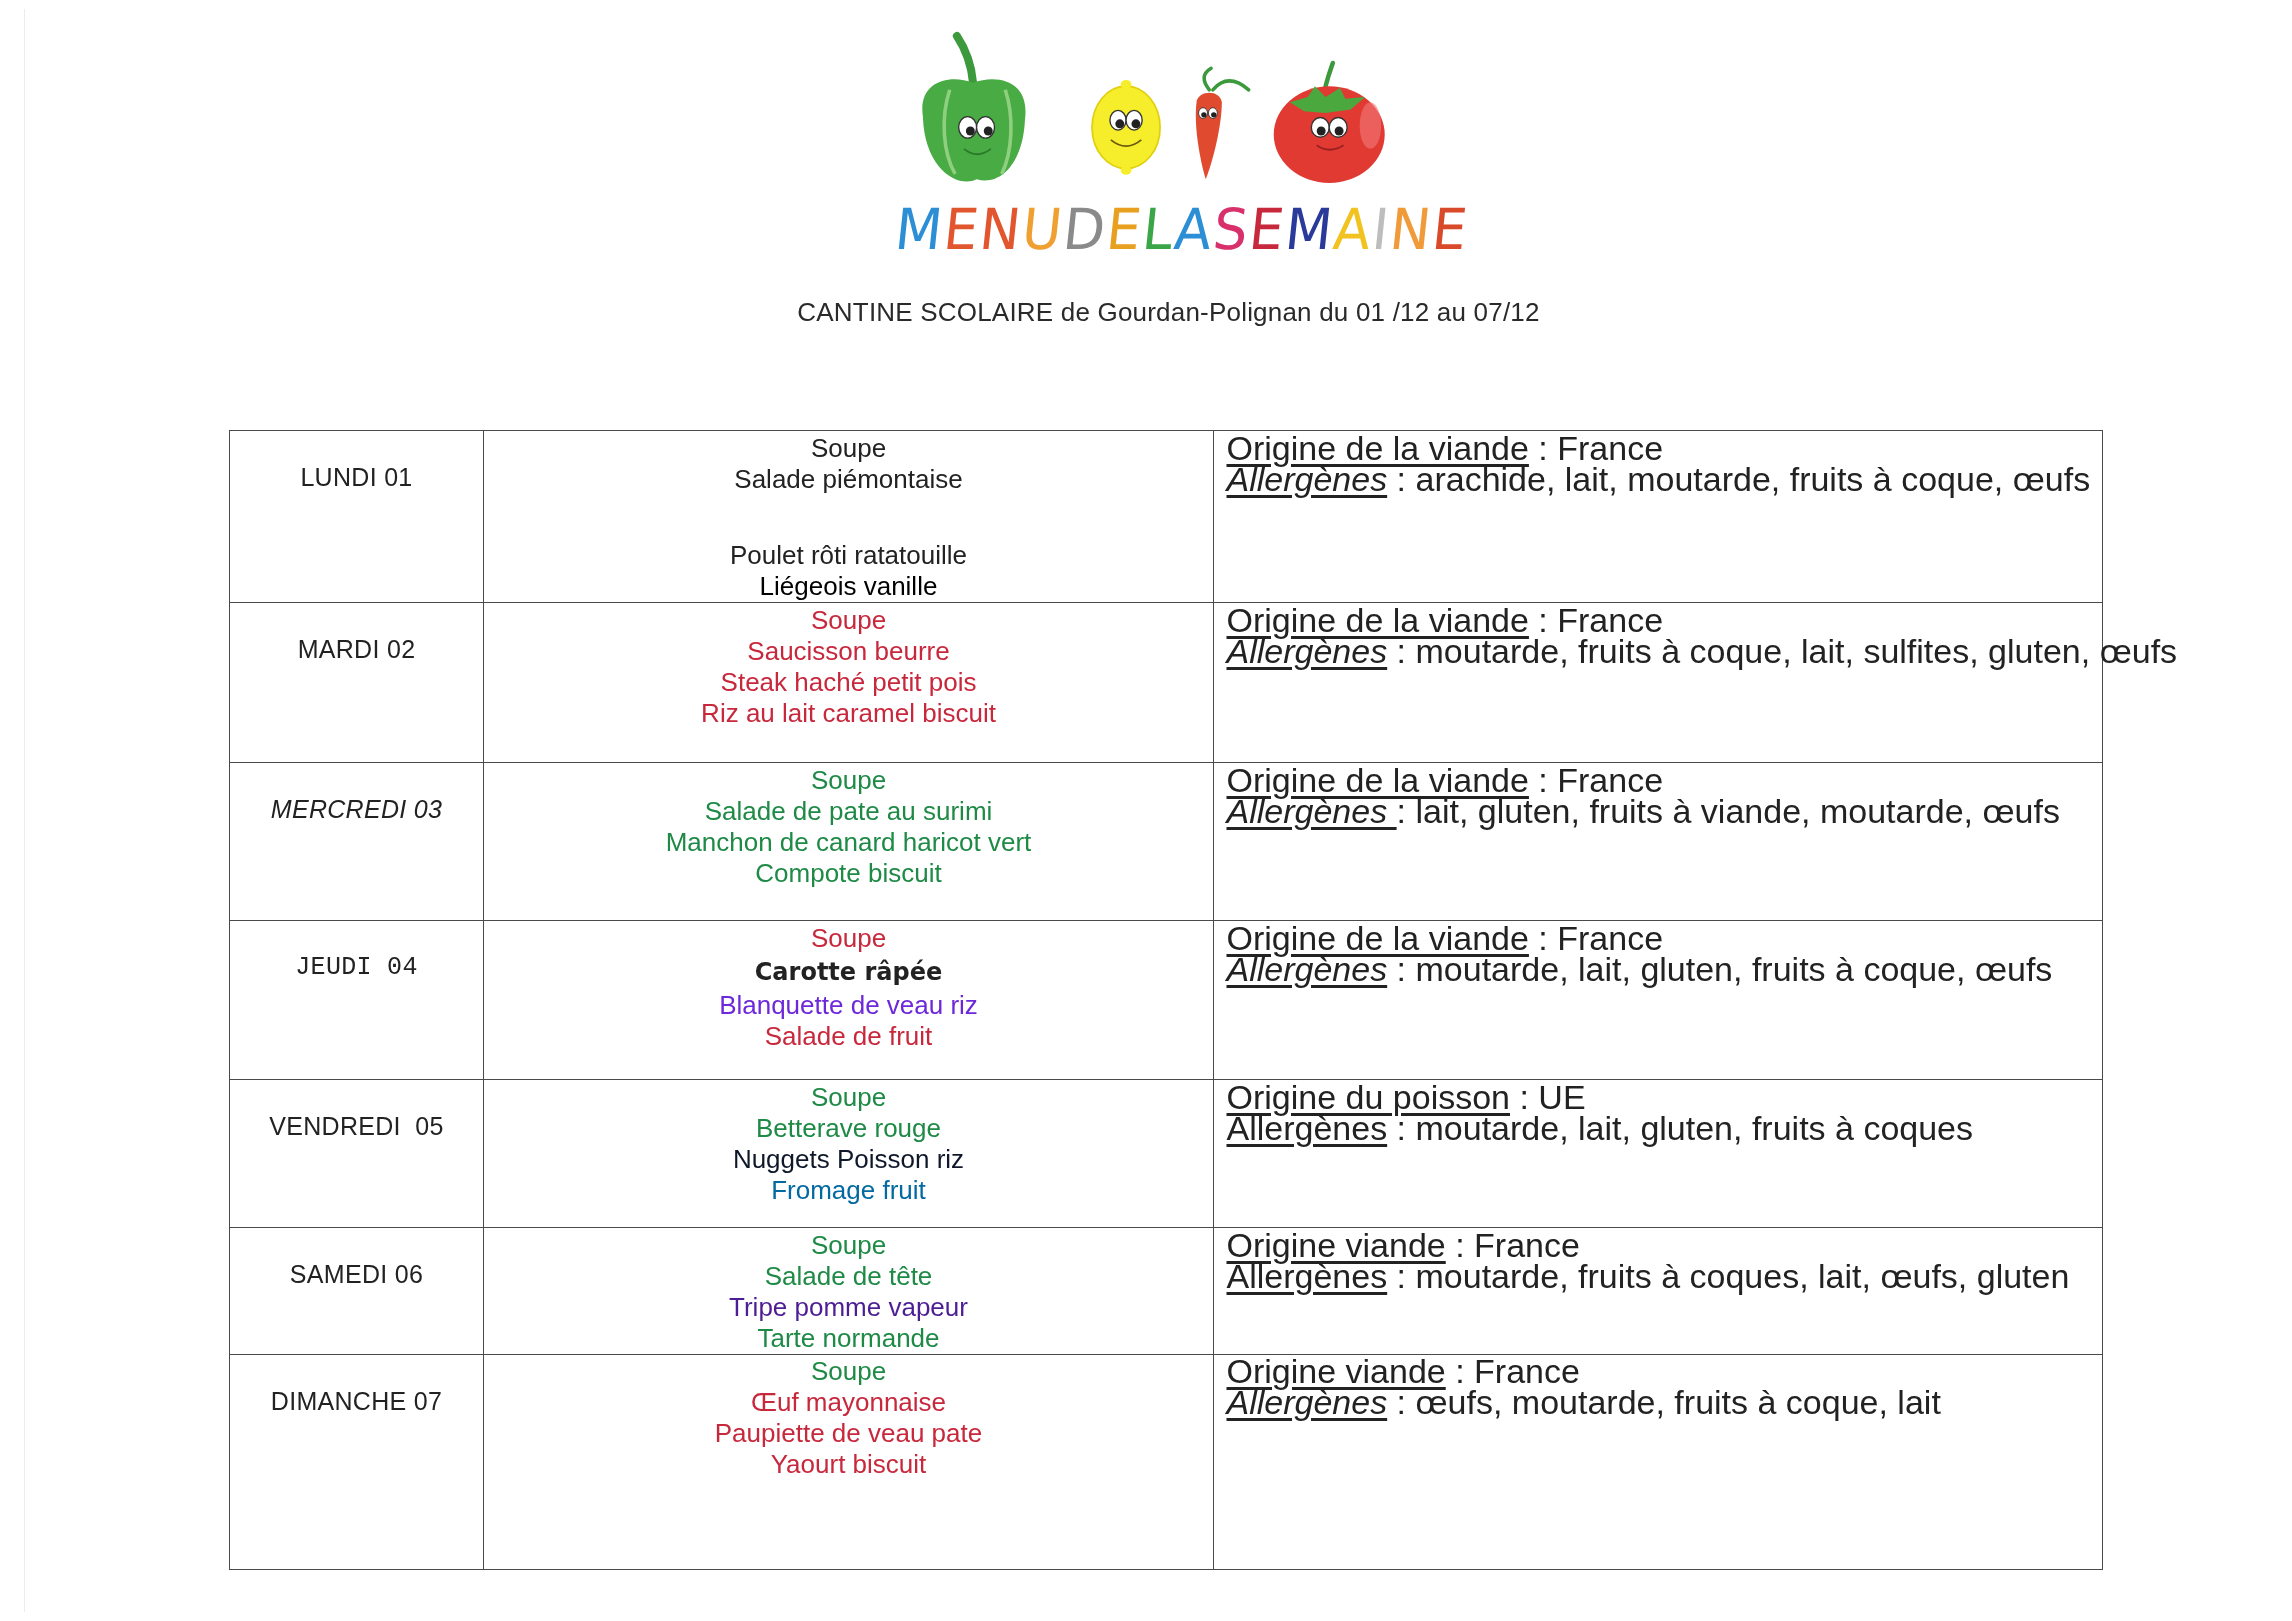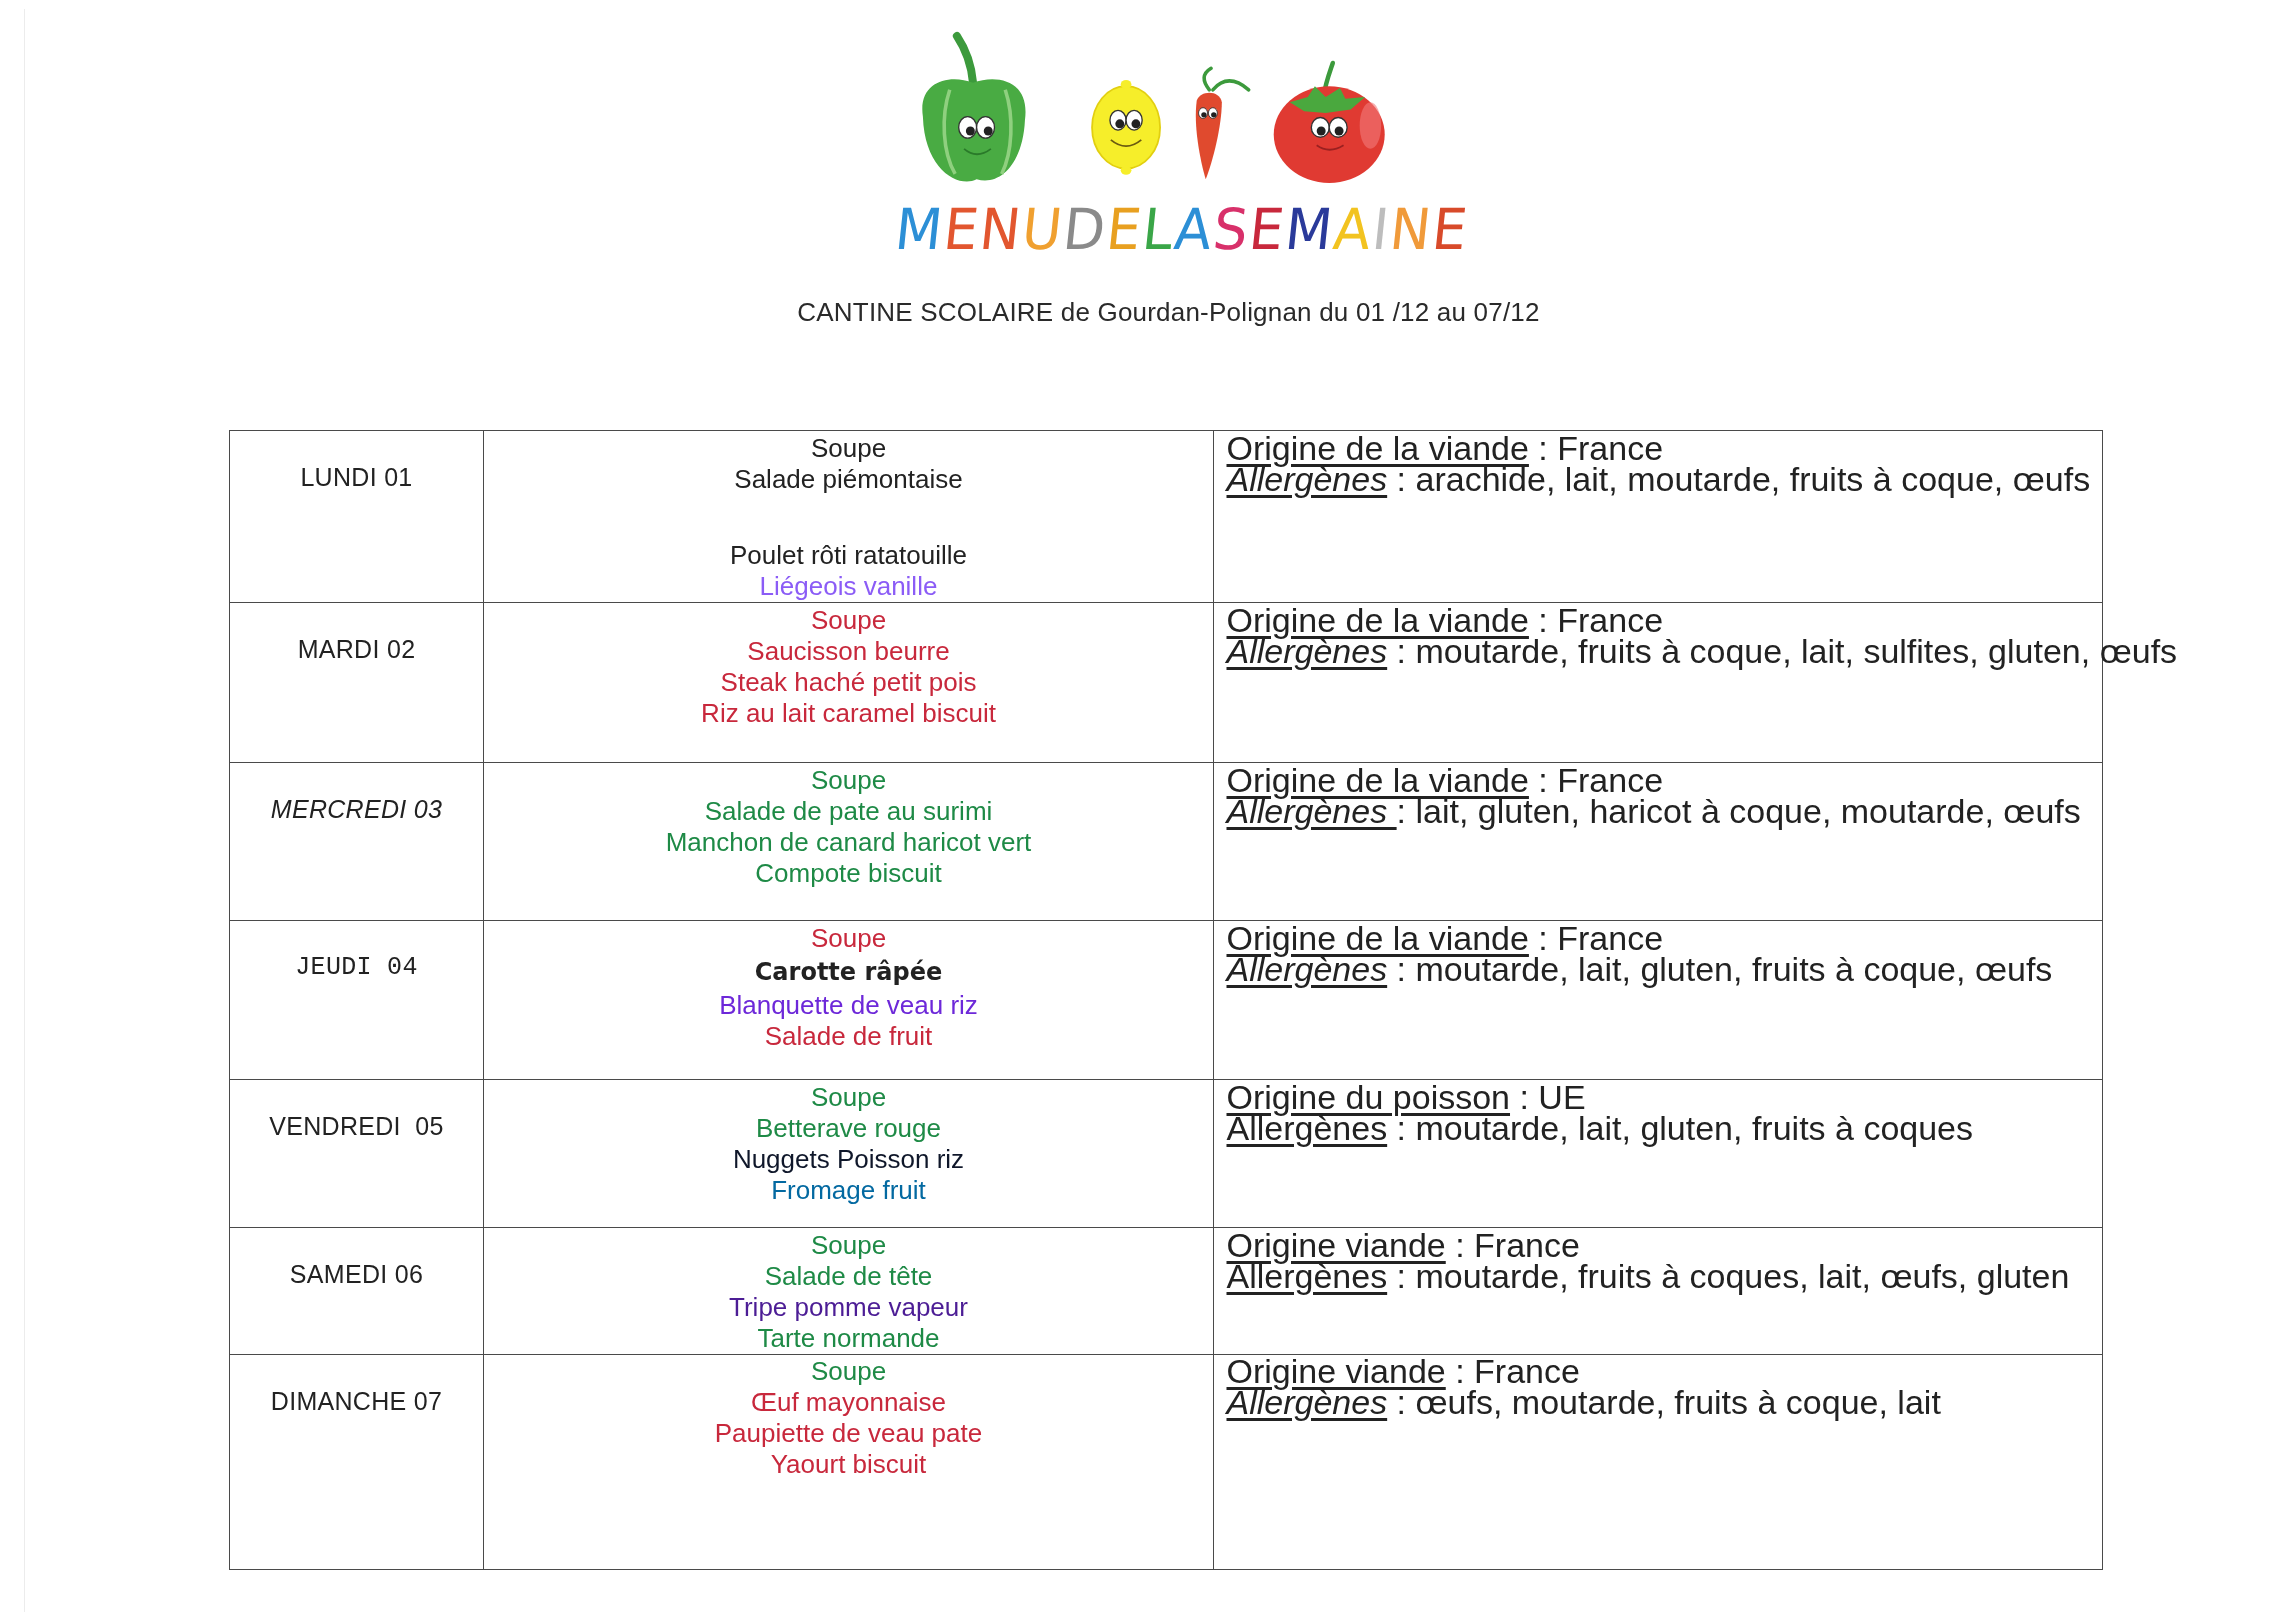--- a/index.html
+++ b/index.html
@@ -135,21 +135,21 @@
       <col class="col-dishes">
       <col class="col-info">
   </colgroup>
   <tbody id="menu-body">
       <tr style="height: 157px;">
         <td class="day-cell" style="white-space: pre;">LUNDI 01</td>
         <td class="dishes-cell">
           <span class="dish" style="color: rgb(34, 34, 34);">Soupe</span>
           <span class="dish" style="color: rgb(34, 34, 34);">Salade piémontaise</span>
           <span class="dish" style="color: rgb(34, 34, 34); margin-top: 45px;">Poulet rôti ratatouille</span>
-          <span class="dish" style="color: #8b5cf6;">Liégeois vanille</span>
+          <span class="dish" style="color: #000000;">Liégeois vanille</span>
         </td>
         <td class="info-cell">
           <span class="info-line"><span class="u">Origine de la viande</span><span style="white-space: pre;"> : France</span></span>
           <span class="info-line"><span class="u i" style="white-space: pre;">Allergènes</span><span style="white-space: pre;"> : arachide, lait, moutarde, fruits à coque, œufs</span></span>
         </td>
       </tr>
       <tr style="height: 160px;">
         <td class="day-cell" style="white-space: pre;">MARDI 02</td>
         <td class="dishes-cell">
           <span class="dish" style="color: rgb(200, 40, 60);">Soupe</span>
@@ -165,21 +165,21 @@
       <tr style="height: 158px;">
         <td class="day-cell" style="white-space: pre; font-style: italic;">MERCREDI 03</td>
         <td class="dishes-cell">
           <span class="dish" style="color: rgb(30, 138, 70);">Soupe</span>
           <span class="dish" style="color: rgb(30, 138, 70);">Salade de pate au surimi</span>
           <span class="dish" style="color: rgb(30, 138, 70);">Manchon de canard haricot vert</span>
           <span class="dish" style="color: rgb(30, 138, 70);">Compote biscuit</span>
         </td>
         <td class="info-cell">
           <span class="info-line"><span class="u">Origine de la viande</span><span style="white-space: pre;"> : France</span></span>
-          <span class="info-line"><span class="u i" style="white-space: pre;">Allergènes </span><span style="white-space: pre;">: lait, gluten, haricot à coque, moutarde, œufs</span></span>
+          <span class="info-line"><span class="u i" style="white-space: pre;">Allergènes </span><span style="white-space: pre;">: lait, gluten, fruits à viande, moutarde, œufs</span></span>
         </td>
       </tr>
       <tr style="height: 159px;">
         <td class="day-cell" style="white-space: pre; font-family: Liberation Mono, monospace;">JEUDI 04</td>
         <td class="dishes-cell">
           <span class="dish" style="color: rgb(200, 40, 60);">Soupe</span>
           <span class="dish bold" style="color: rgb(34, 34, 34);">Carotte râpée</span>
           <span class="dish" style="color: #6d28d9;">Blanquette de veau riz</span>
           <span class="dish" style="color: rgb(200, 40, 60);">Salade de fruit</span>
         </td>

